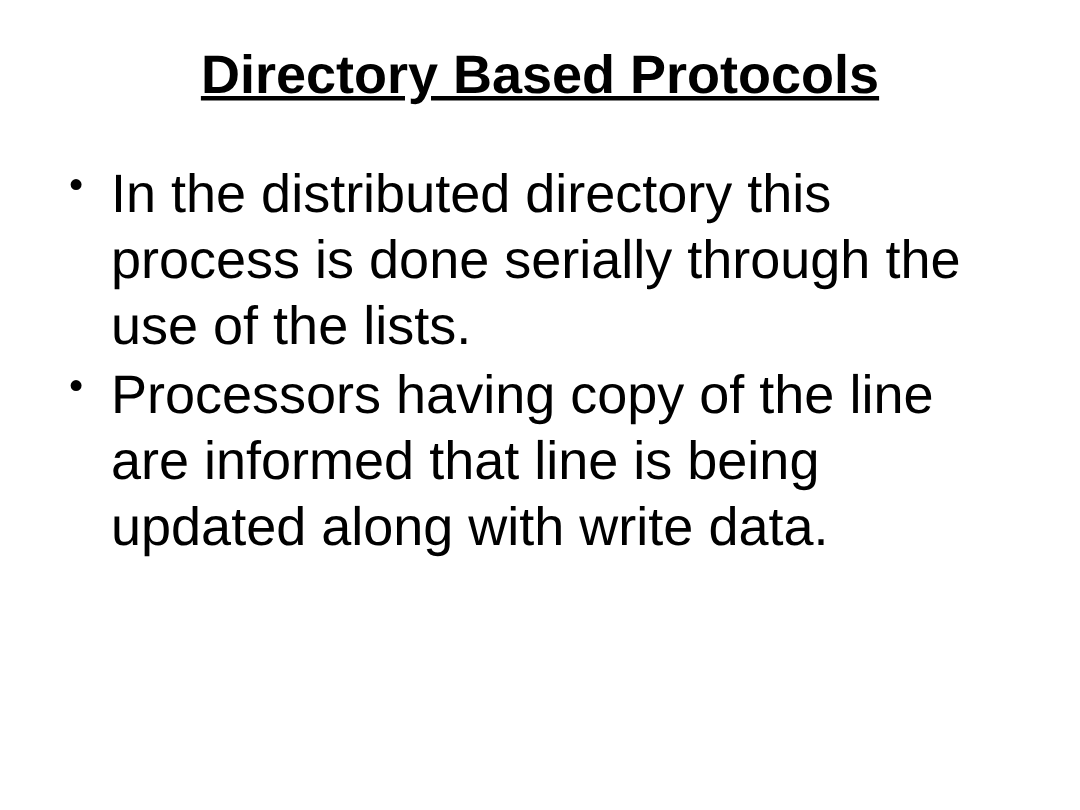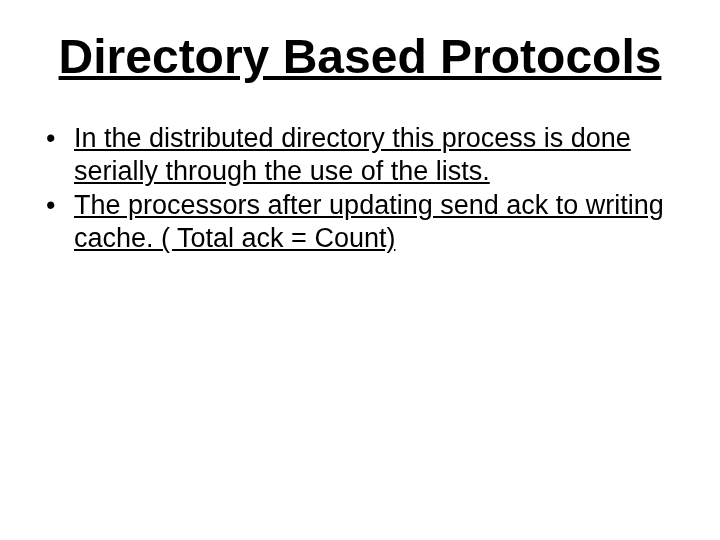--- a/index.html
+++ b/index.html
@@ -12,50 +12,49 @@
     color: #000000;
   }
   .slide {
     box-sizing: border-box;
     width: 720px;
     height: 540px;
     padding: 28px 40px 20px 40px;
   }
   .title {
     text-align: center;
-    font-size: 48px;
+    font-size: 36px;
     font-weight: bold;
     text-decoration: underline;
     margin: 0 0 36px 0;
     line-height: 1.2;
   }
   ul.bullets {
     list-style: none;
     margin: 0;
     padding: 0;
   }
   ul.bullets li {
     position: relative;
     padding-left: 34px;
-    font-size: 27px;
+    font-size: 36px;
     line-height: 1.22;
     margin-bottom: 2px;
-    text-decoration: underline;
   }
   ul.bullets li::before {
     content: "•";
     position: absolute;
     left: 6px;
     top: 0;
     font-size: 27px;
     line-height: 1.22;
   }
 </style>
 </head>
 <body>
 
 <div class="slide">
   <h1 class="title">Directory Based Protocols</h1>
   <ul class="bullets">
     <li>In the distributed directory this process is done serially through the use of the lists.</li>
-    <li>The processors after updating send ack to writing cache. ( Total ack = Count)</li>
+    <li>Processors having copy of the line are informed that line is being updated along with write data.</li>
   </ul>
 </div>
 
 </body></html>

